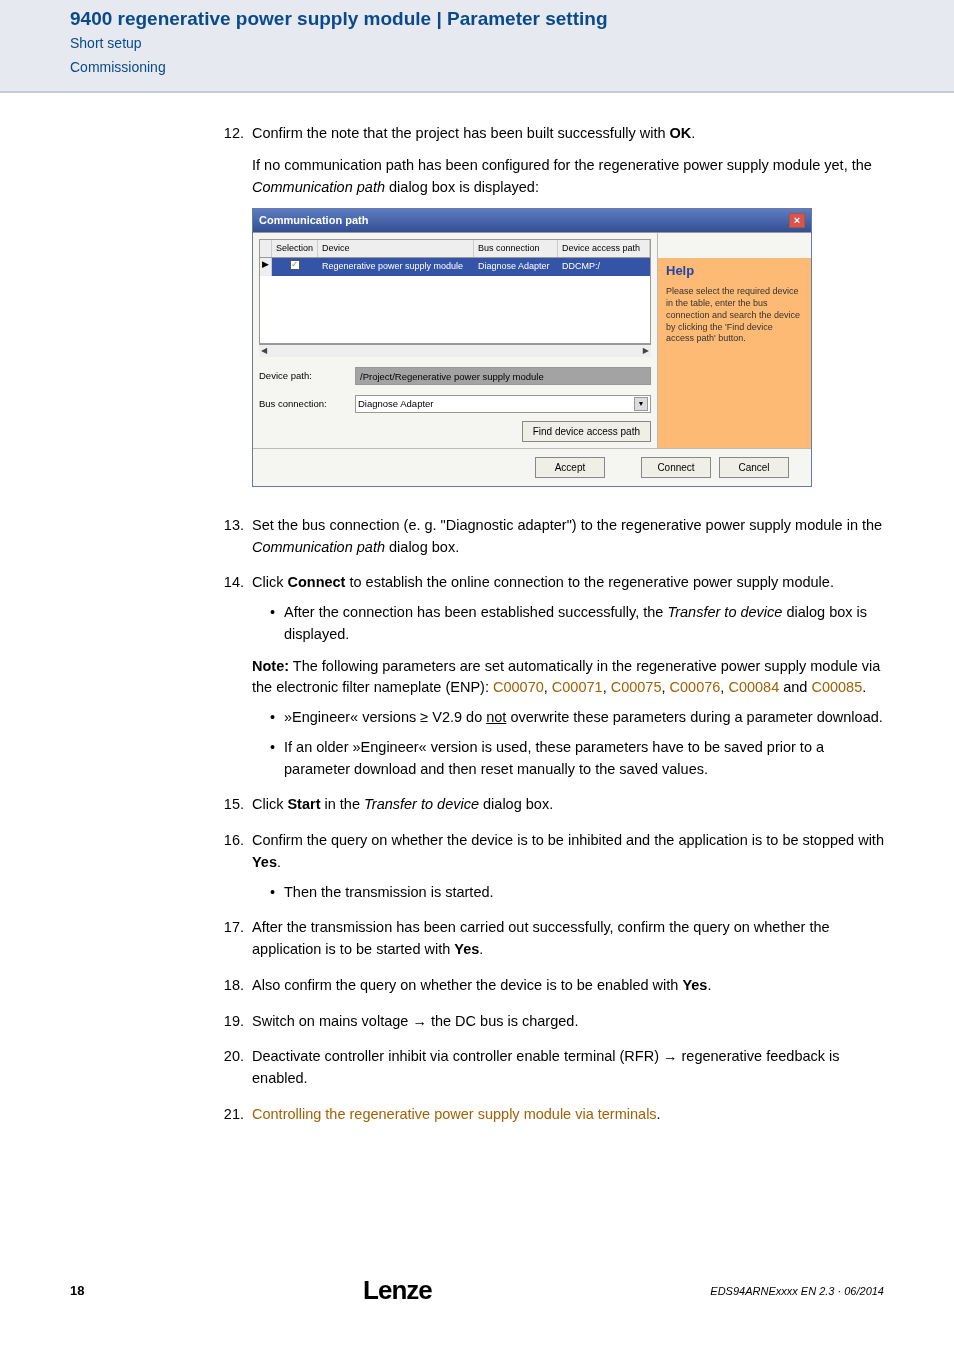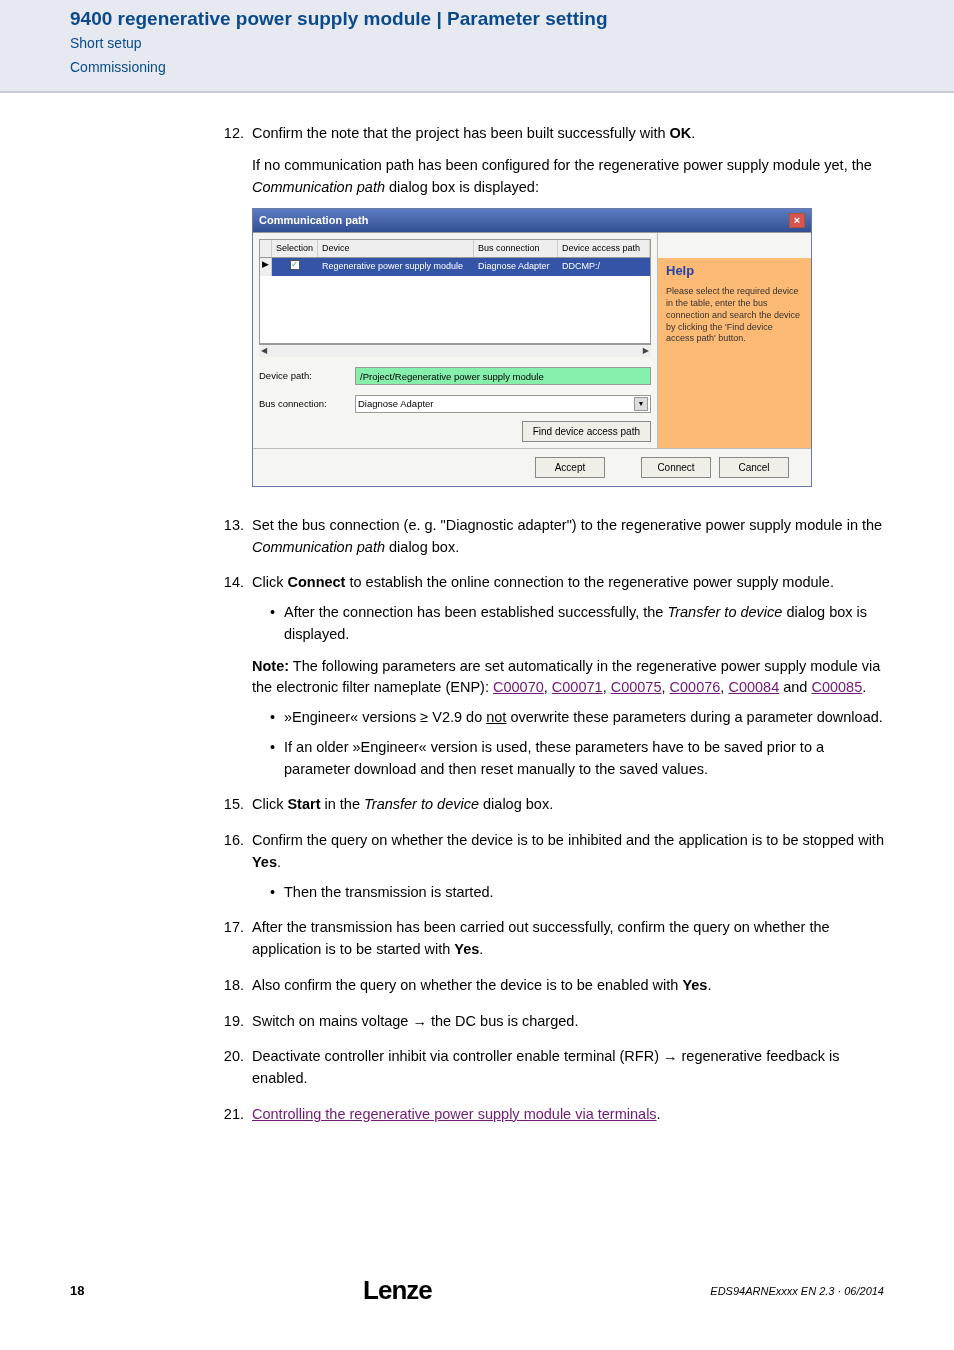--- a/index.html
+++ b/index.html
@@ -7,21 +7,21 @@
   .header-bar { background: #e6e9f0; padding: 8px 70px 14px 70px; border-bottom: 2px solid #c5cad6; }
   .header-title { font-size: 19px; font-weight: 700; color: #0a4a8a; }
   .header-sub { font-size: 14px; color: #0a4a8a; margin-top: 4px; line-height: 1.4; }
   .content { padding: 30px 70px 0 220px; }
   .step { display: flex; margin-bottom: 14px; font-size: 14.5px; line-height: 1.5; }
   .step-num { width: 32px; flex-shrink: 0; text-align: right; padding-right: 8px; }
   .step-body { flex: 1; }
   .step-para2 { margin-top: 10px; }
   .italic { font-style: italic; }
   .bold { font-weight: 700; }
-  .link { color: #701a75; text-decoration: underline; cursor: pointer; }
+  .link { color: #a16207; cursor: pointer; }
   .underline { text-decoration: underline; }
   .sub-bullet { display: flex; margin-top: 8px; padding-left: 18px; }
   .sub-bullet .dot { width: 14px; flex-shrink: 0; }
   .sub-bullet .txt { flex: 1; }
   .note { margin-top: 10px; }
 
   
   .dialog { width: 560px; border: 1px solid #6a7aa8; margin: 10px 0 14px 0; font-family: Tahoma, sans-serif; font-size: 10px; background: #f5f5f2; }
   .dlg-title { background: linear-gradient(#5d7cc2,#334f93); color: #fff; padding: 3px 6px; display: flex; align-items: center; justify-content: space-between; font-weight: 700; font-size: 11px; }
   .dlg-close { width: 16px; height: 15px; background: #d9534f; color: #fff; display: flex; align-items: center; justify-content: center; font-weight: 700; border: 1px solid #a53; cursor: pointer; }
@@ -37,21 +37,21 @@
   .grid-row { display: flex; font-size: 9px; }
   .gr0 { width: 12px; background: #eee; border-right: 1px solid #ccc; text-align: center; }
   .gr1 { width: 46px; background: #3454a8; border-right: 1px solid #3454a8; text-align: center; }
   .gr1 .chk { display: inline-block; width: 10px; height: 10px; background: #fff; border: 1px solid #555; color: #2a7; font-size: 8px; line-height: 8px; }
   .gr2 { width: 156px; background: #3454a8; color: #fff; padding: 2px 4px; border-right: 1px solid #3454a8; white-space: nowrap; overflow: hidden; }
   .gr3 { width: 84px; background: #3454a8; color: #fff; padding: 2px 4px; border-right: 1px solid #3454a8; white-space: nowrap; overflow: hidden; }
   .gr4 { width: 92px; background: #3454a8; color: #fff; padding: 2px 4px; white-space: nowrap; overflow: hidden; }
   .grid-scroll { display: flex; justify-content: space-between; background: #eee; border-top: 1px solid #999; height: 13px; padding: 0 2px; align-items: center; font-size: 8px; color: #444; }
   .form-row { display: flex; align-items: center; margin-top: 10px; }
   .form-lbl { width: 96px; font-size: 9.5px; }
-  .form-input { flex: 1; border: 1px solid #999; background: #86efac; padding: 2px 4px; font-size: 9.5px; height: 18px; }
+  .form-input { flex: 1; border: 1px solid #999; background: #a3a3a3; padding: 2px 4px; font-size: 9.5px; height: 18px; }
   .form-select { flex: 1; border: 1px solid #999; background: #fff; padding: 1px 2px; font-size: 9.5px; height: 18px; display: flex; justify-content: space-between; align-items: center; }
   .form-select .arrow { width: 14px; height: 14px; background: #ddd; border: 1px solid #999; text-align: center; font-size: 7px; line-height: 12px; }
   .btn-row { display: flex; justify-content: flex-end; margin-top: 8px; }
   .btn { border: 1px solid #888; background: #efefe8; padding: 2px 10px; font-size: 10px; min-width: 70px; text-align: center; cursor: pointer; }
   .dlg-bottom { border-top: 1px solid #bbb; padding: 8px; display: flex; justify-content: flex-end; gap: 8px; }
   .dlg-bottom .left-spacer { flex: 1; display: flex; justify-content: flex-end; padding-right: 28px; }
   .dlg-bottom .right-btns { width: 162px; display: flex; gap: 8px; justify-content: flex-start; }
 
   .footer { position: absolute; bottom: 44px; left: 0; right: 0; display: flex; align-items: center; justify-content: space-between; padding: 0 70px; }
   .page-num { font-size: 13px; font-weight: 700; }

